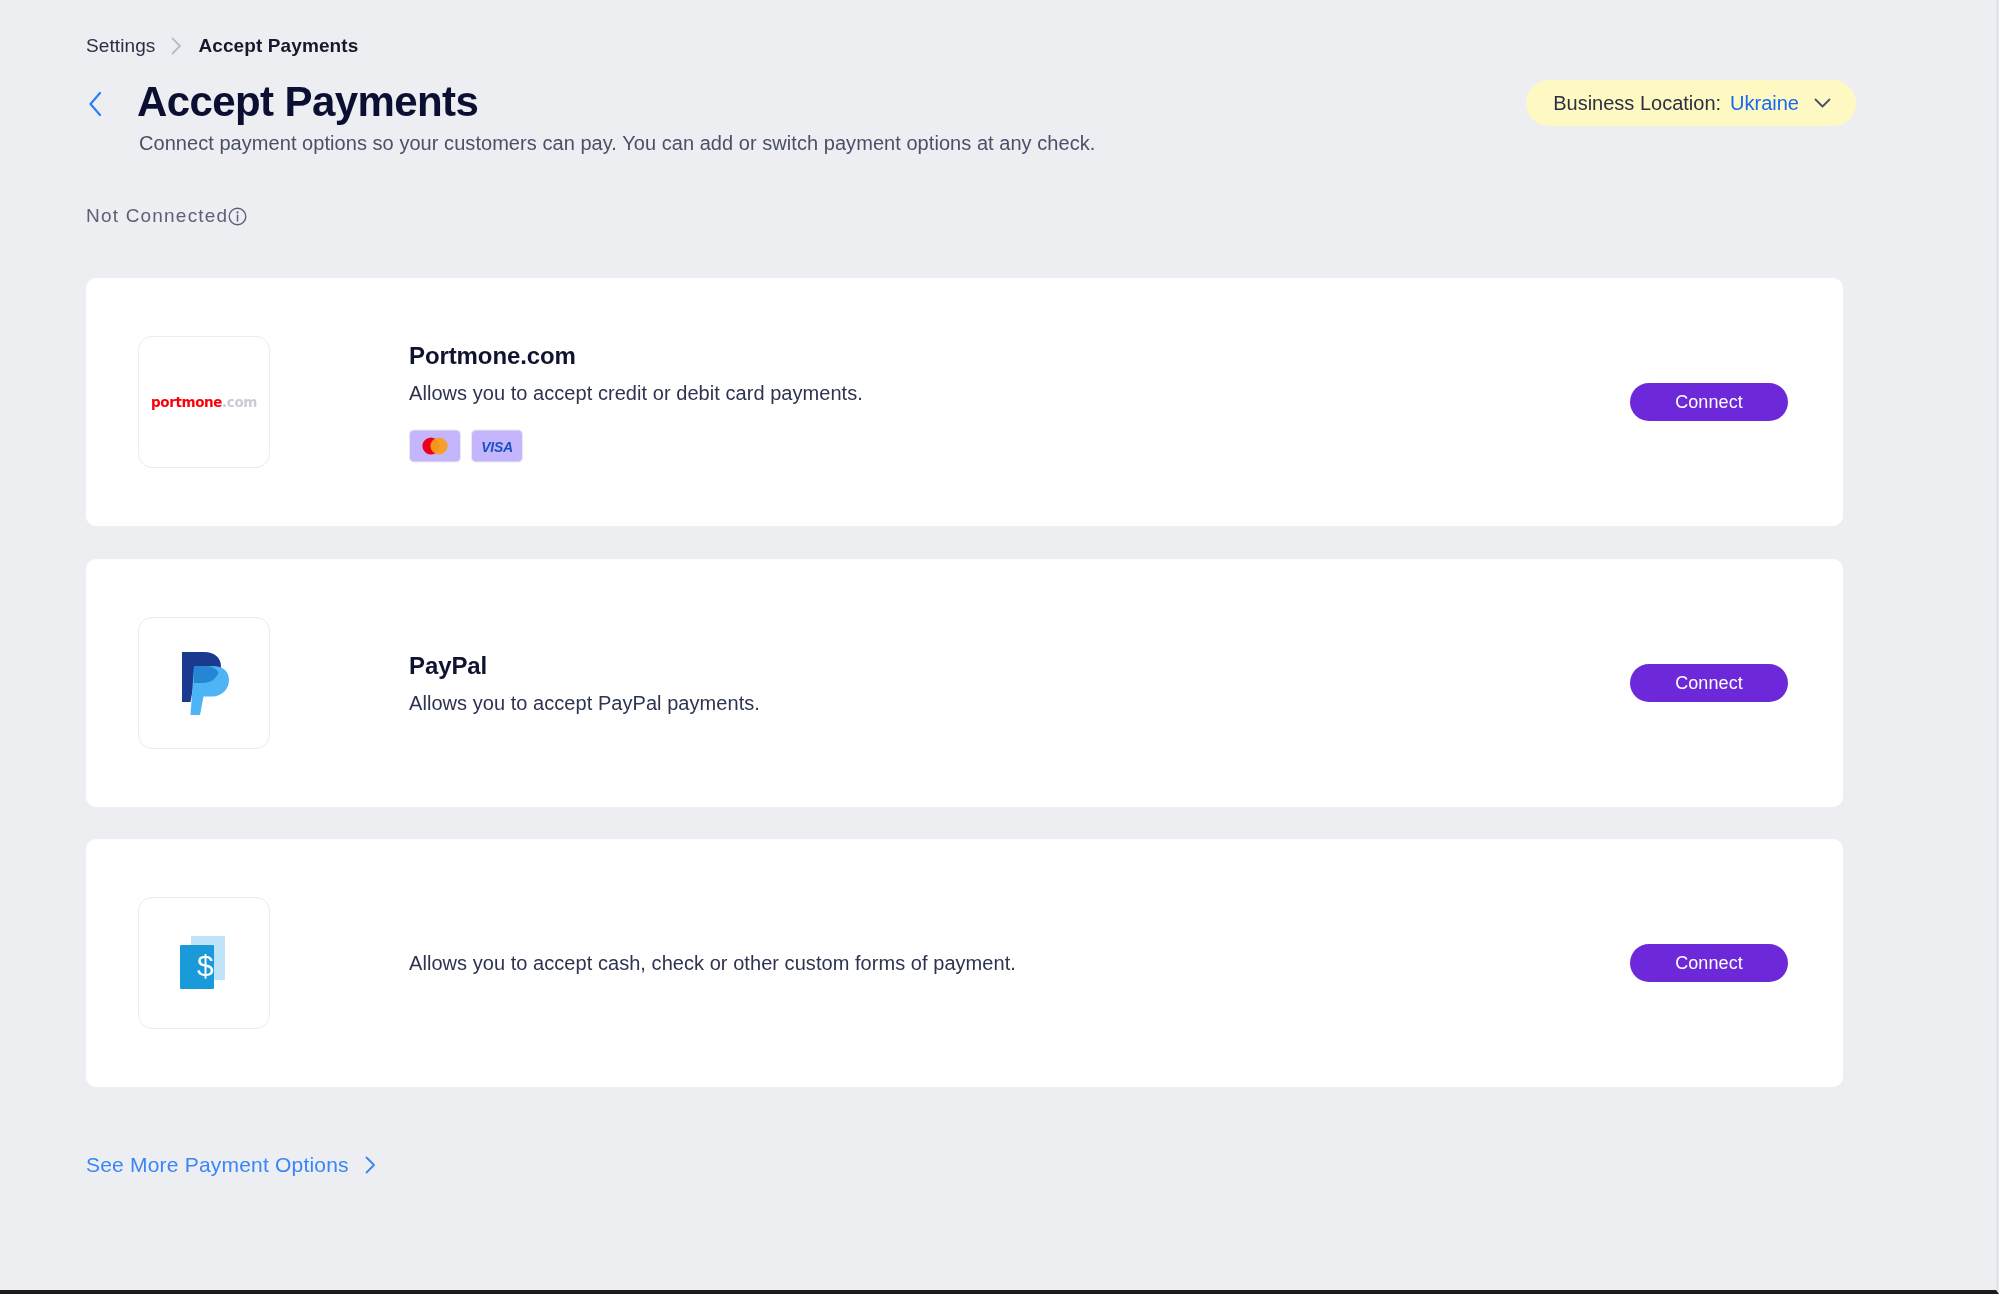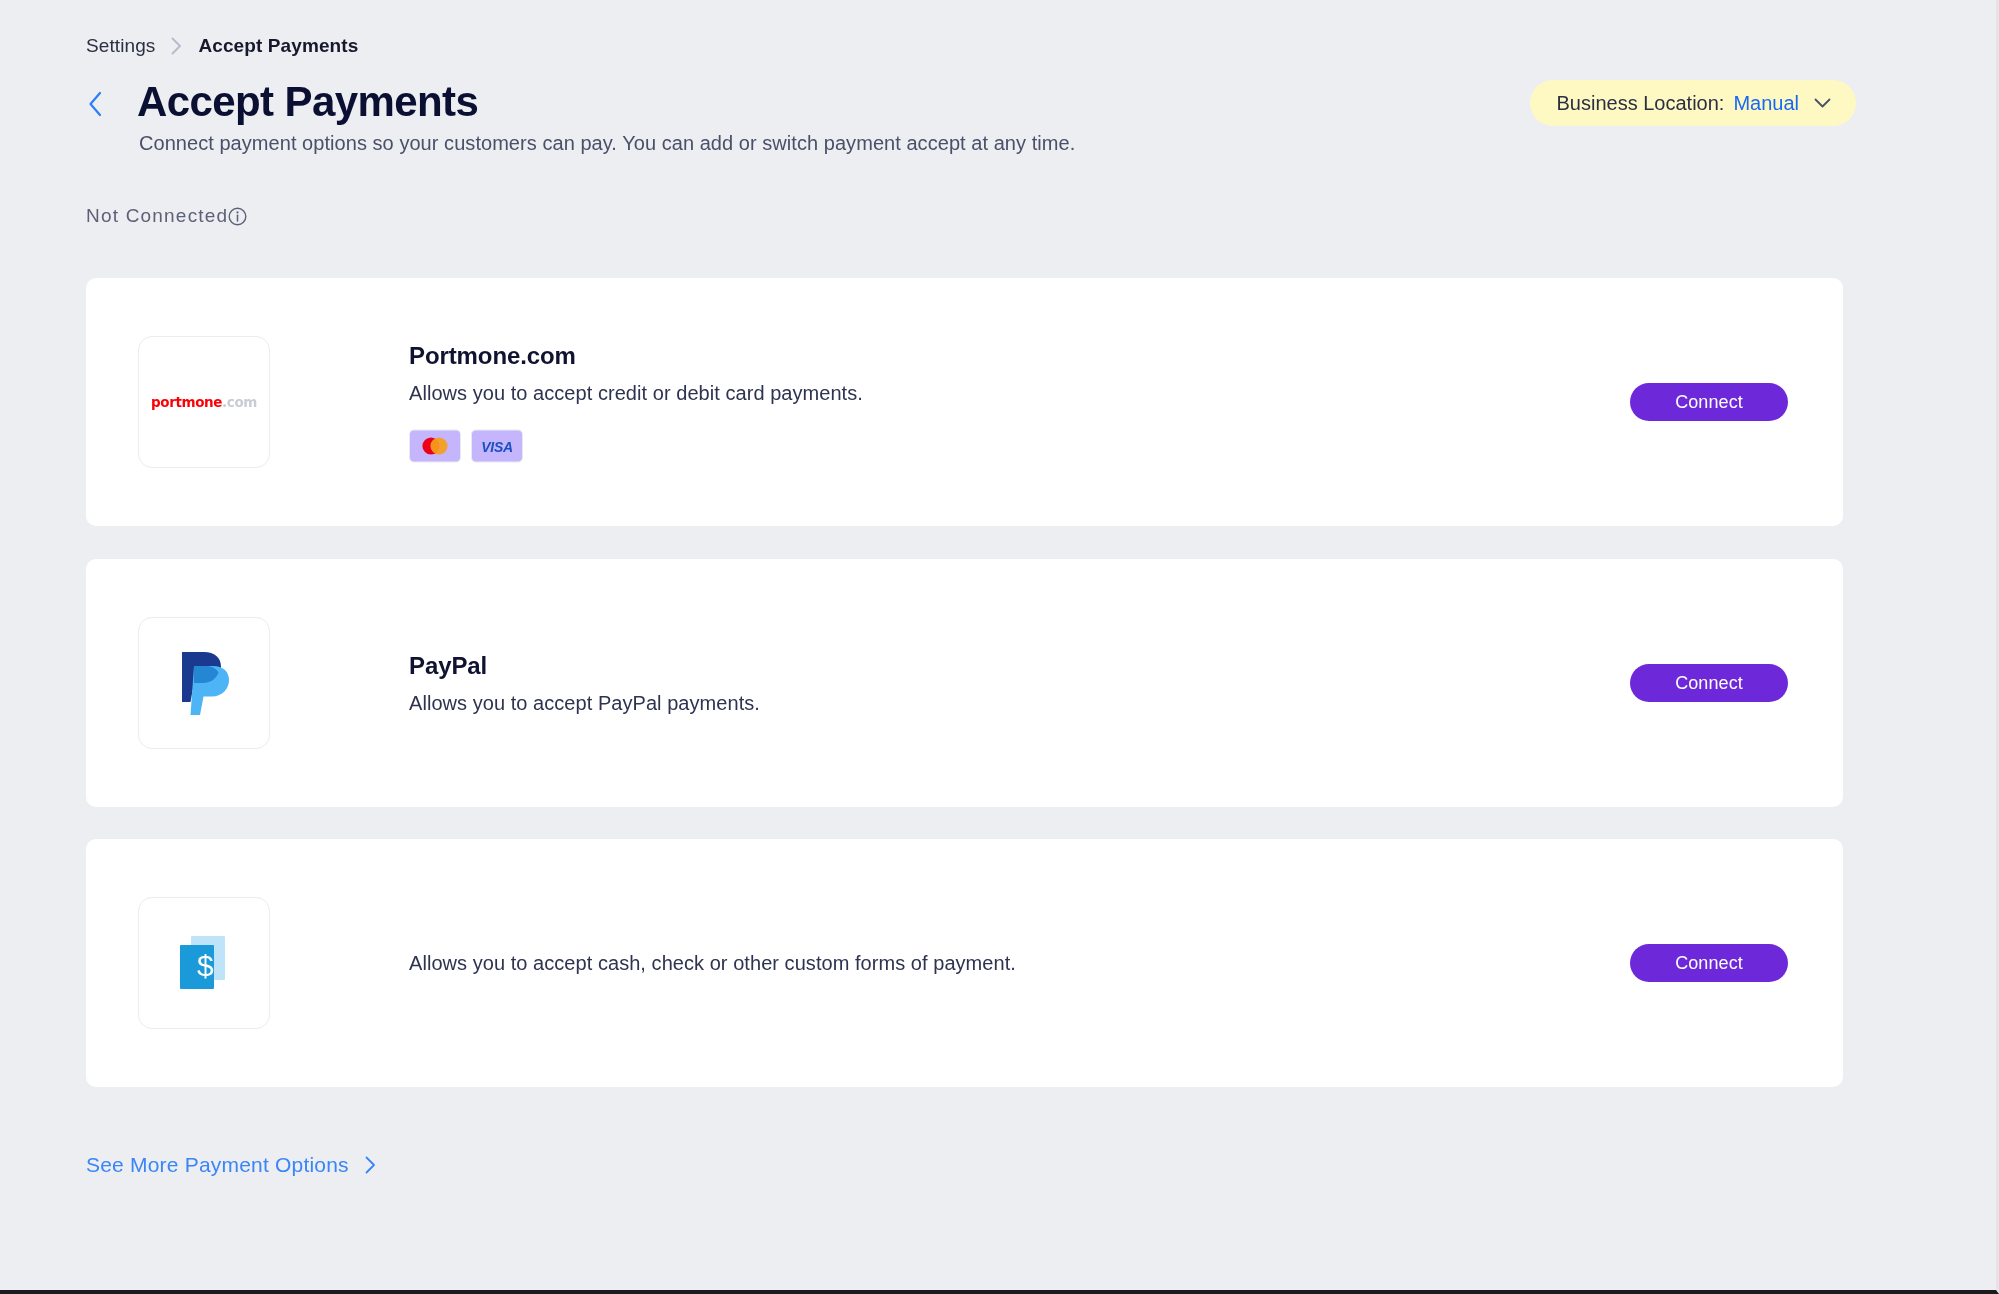--- a/index.html
+++ b/index.html
@@ -220,25 +220,25 @@
     <span class="crumb-current">Accept Payments</span>
   </div>
 
   <div class="back-chevron">
     <svg width="15" height="26" viewBox="0 0 15 26" fill="none">
       <path d="M12 2L2.5 13L12 24" stroke="#2f7df6" stroke-width="2.2" stroke-linecap="round" stroke-linejoin="round"></path>
     </svg>
   </div>
 
   <h1 class="page-title">Accept Payments</h1>
-  <p class="page-subtitle">Connect payment options so your customers can pay. You can add or switch payment accept at any time.</p>
+  <p class="page-subtitle">Connect payment options so your customers can pay. You can add or switch payment options at any check.</p>
 
   <div class="location-pill">
     <span>Business Location:</span>
-    <span class="location-value">Manual</span>
+    <span class="location-value">Ukraine</span>
     <span class="location-chev">
       <svg width="17" height="11" viewBox="0 0 17 11" fill="none">
         <path d="M1.5 1.5L8.5 8.5L15.5 1.5" stroke="#4a5068" stroke-width="1.8" stroke-linecap="round" stroke-linejoin="round"></path>
       </svg>
     </span>
   </div>
 
   <div class="section-label">
     <span>Not Connected</span>
     <span class="info-icon">

